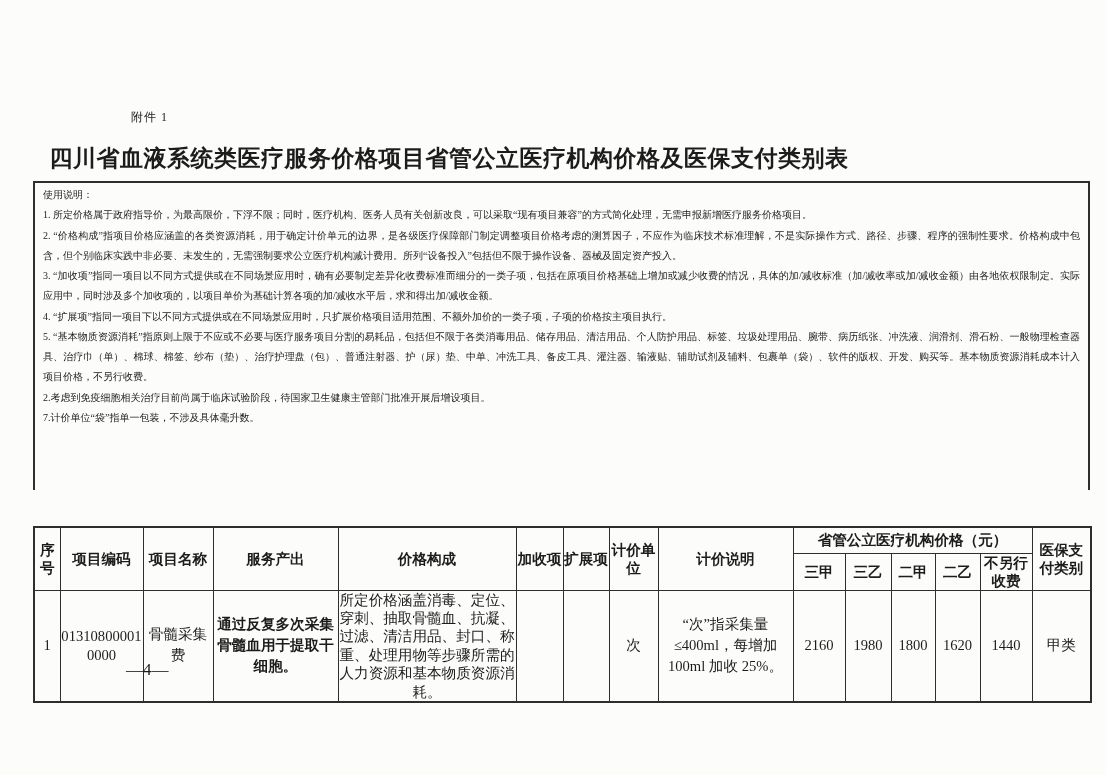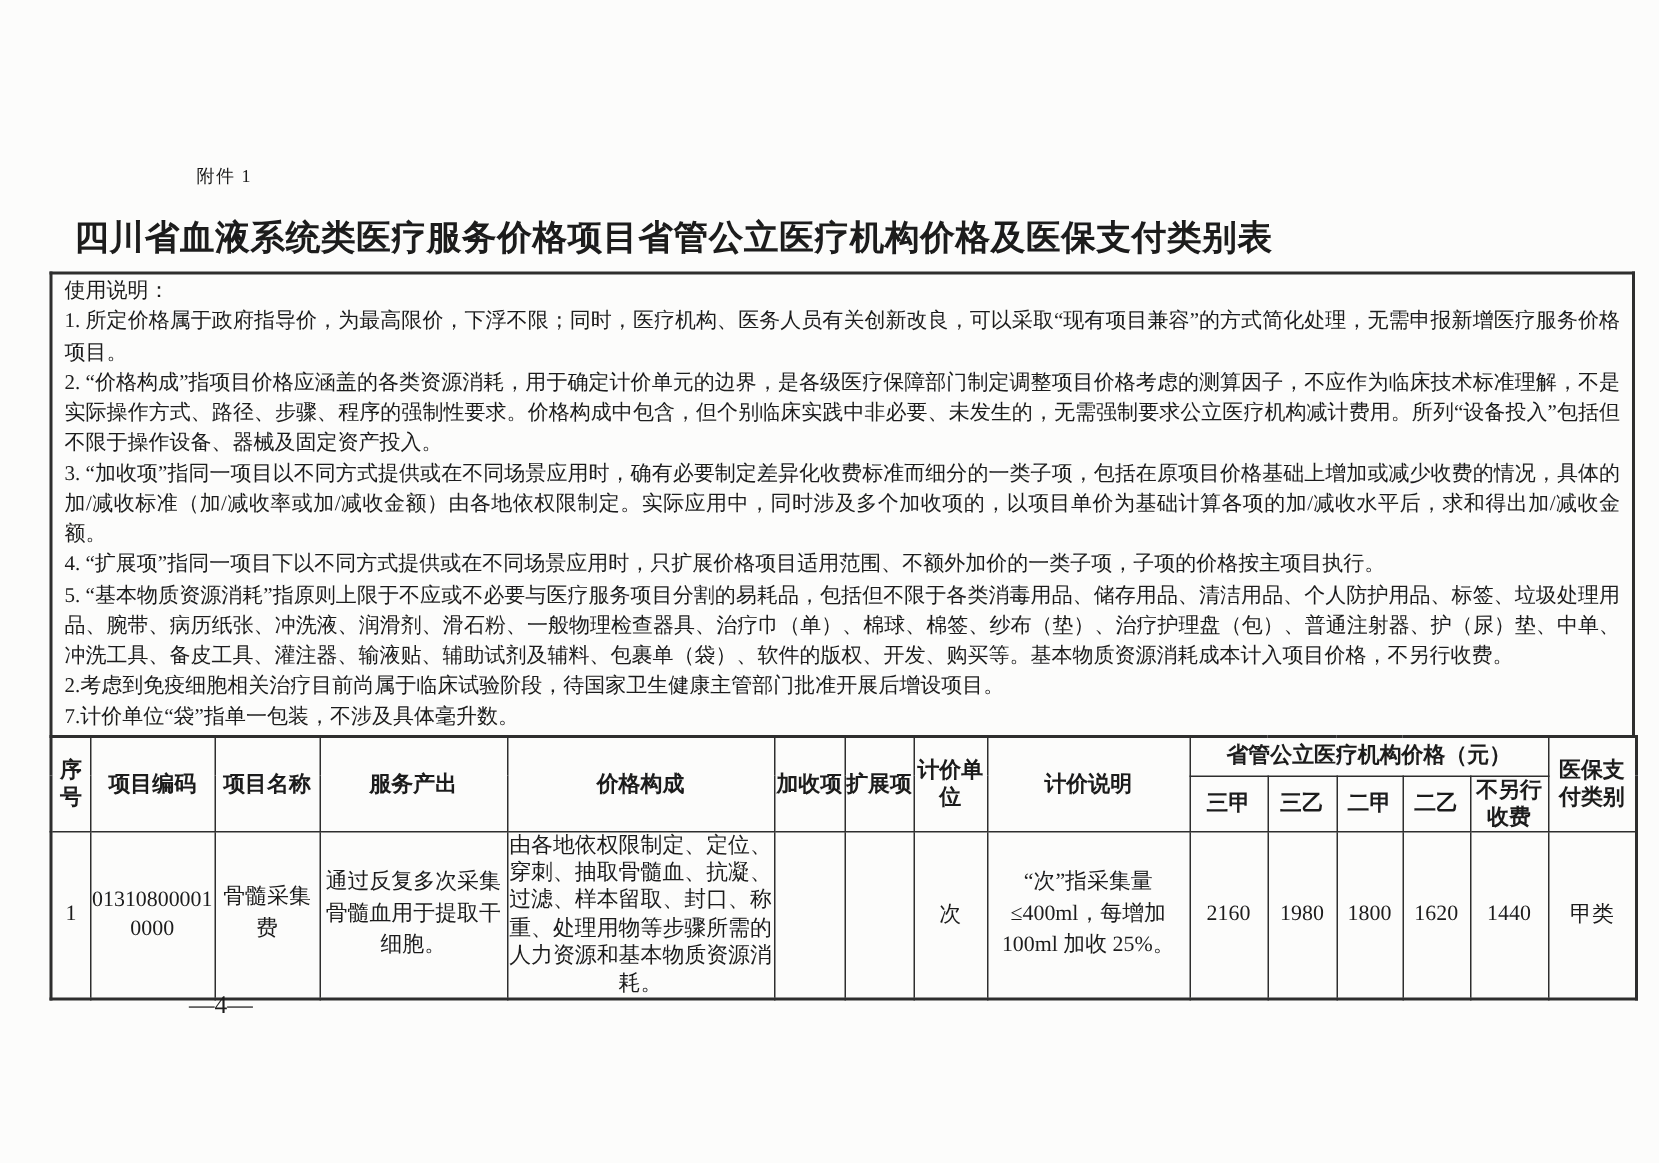--- a/index.html
+++ b/index.html
@@ -24,48 +24,49 @@
   }
   .sheet{
     position:absolute;left:33px;top:181px;width:1057px;
     box-sizing:border-box;
   }
   .notes{
     box-sizing:border-box;
     border:2px solid #2e2e2e;
     border-bottom:none;
     padding:2px 8px 3px 8px;
-    font-size:14px;
+    font-size:10px;
     line-height:20.25px;
     height:309px;
     overflow:hidden;
   }
   .notes p{margin:0;text-align:justify;}
   table.price-table{
     border-collapse:collapse;
     table-layout:fixed;
     width:1057px;
     box-sizing:border-box;
+    margin-top:36px;
   }
   table.price-table th, table.price-table td{
     border:1.5px solid #2e2e2e;
     font-size:14.6px;
     padding:0;
     text-align:center;
     vertical-align:middle;
     overflow:hidden;
   }
   table.price-table{border:2px solid #2e2e2e;border-top:2px solid #2e2e2e;}
   table.price-table th{font-weight:bold;line-height:18px;}
   tr.hdr-top{height:26px;}
   tr.hdr-bottom{height:28px;}
   tr.data-row{height:110px;}
   td.cell-code{word-break:break-all;padding:0 5px;line-height:19px;}
   td.cell-name{padding:0 8px;line-height:21px;font-family:Liberation Mono, monospace;}
-  td.cell-output{text-align:left;padding:0 10px 0 18px;line-height:21px;}
+  td.cell-output{text-align:left;padding:0 10px 0 18px;line-height:21px;font-weight:bold;}
   td.cell-composition{text-align:left;padding:2px 6px;line-height:18.4px;vertical-align:top;}
   td.cell-pricing-note{text-align:left;padding:0 8px 0 12px;line-height:21px;}
   .page-number{
     position:absolute;left:126px;top:660px;
     font-size:17px;
   }
 </style>
 </head>
 <body>
 
@@ -124,21 +125,21 @@
       <th>三乙</th>
       <th>二甲</th>
       <th>二乙</th>
       <th>不另行收费</th>
     </tr>
     <tr class="data-row">
       <td>1</td>
       <td class="cell-code">013108000010000</td>
       <td class="cell-name">骨髓采集费</td>
       <td class="cell-output">通过反复多次采集骨髓血用于提取干细胞。</td>
-      <td class="cell-composition">由各地依权限制定、定位、穿刺、抽取骨髓血、抗凝、过滤、样本留取、封口、称重、处理用物等步骤所需的人力资源和基本物质资源消耗。</td>
+      <td class="cell-composition">所定价格涵盖消毒、定位、穿刺、抽取骨髓血、抗凝、过滤、清洁用品、封口、称重、处理用物等步骤所需的人力资源和基本物质资源消耗。</td>
       <td></td>
       <td></td>
       <td>次</td>
       <td class="cell-pricing-note">“次”指采集量≤400ml，每增加100ml 加收 25%。</td>
       <td>2160</td>
       <td>1980</td>
       <td>1800</td>
       <td>1620</td>
       <td>1440</td>
       <td>甲类</td>

